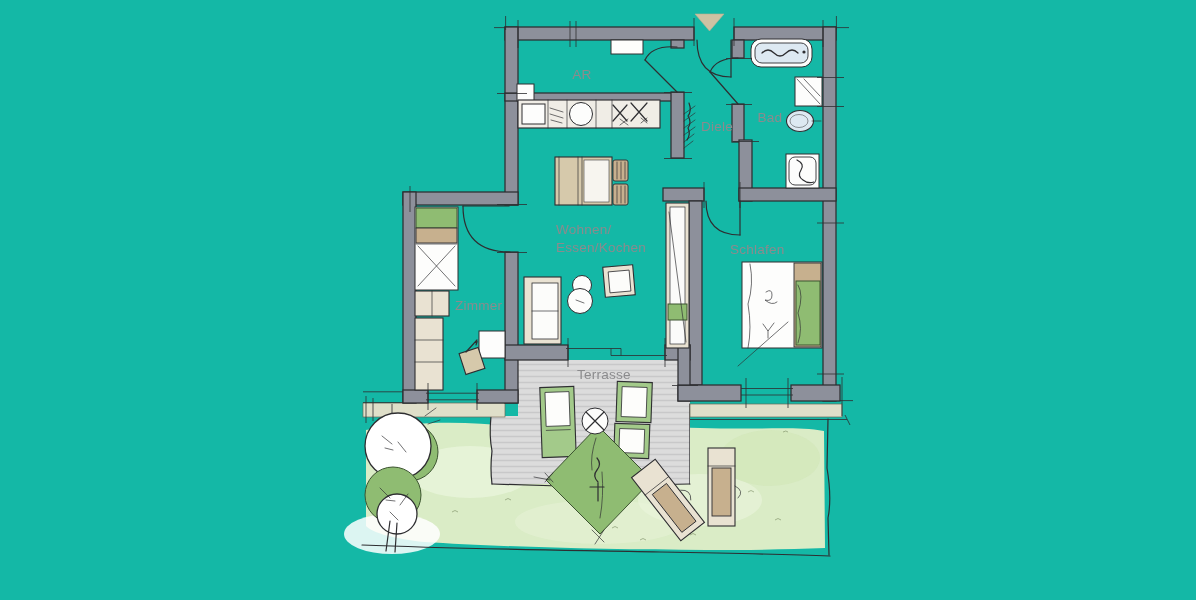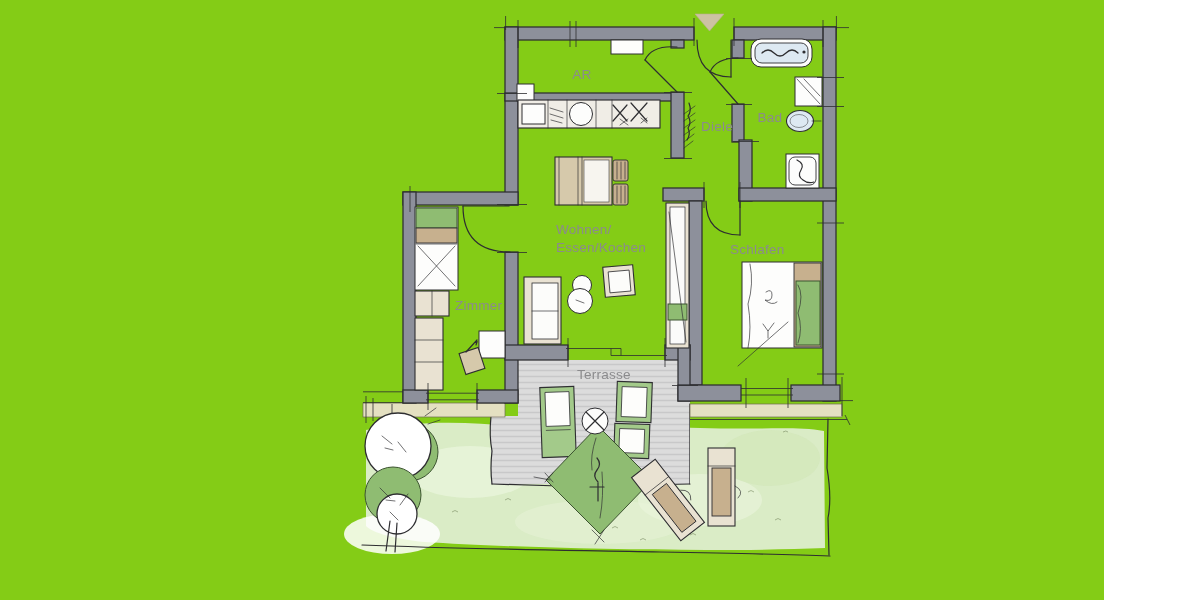--- a/index.html
+++ b/index.html
@@ -1,17 +1,17 @@
 <!DOCTYPE html>
 <html style="--c-wall: #8d909b; --c-line: #2e2e31; --c-text: #8b8b8d; --c-beige: #d6c9ab; --c-beige_dark: #c7b08e; --c-beige_light: #e9e2d2; --c-white: #fdfdfc; --c-green: #8fbc72; --c-green_frame: #a3ca8a; --c-lawn: #daecc6; --c-lawn_light: #eaf5dc; --c-terrace: #dcdcdc; --c-terrace_stripe: #c8c8c9; --c-strip: #eae2cb; --c-fixture: #dde9f2; --c-marker: #cdc2a3;"><head>
 <meta charset="utf-8">
 <title>Grundriss</title>
 <style>
   html,body{margin:0;padding:0;background:#ffffff;}
-  .stage{position:relative;width:1104px;height:600px;background:#84cc16;overflow:hidden;
+  .stage{position:relative;width:1196px;height:600px;background:#14b8a6;overflow:hidden;
          font-family:"Liberation Sans",sans-serif;}
   svg{position:absolute;left:0;top:0;}
   .wall{fill:var(--c-wall,#8d909b);stroke:var(--c-line,#2e2e31);stroke-width:1.25;}
   .sk{stroke:var(--c-line,#2e2e31);fill:none;stroke-width:1.2;stroke-linecap:round;}
   .skt{stroke:var(--c-line,#2e2e31);fill:none;stroke-width:.8;opacity:.85;stroke-linecap:round;}
   .tick{stroke:var(--c-line,#2e2e31);stroke-width:1;opacity:.8;}
   .furnb{fill:var(--c-beige_light,#e9e2d2);stroke:var(--c-line,#2e2e31);stroke-width:1.1;}
   .furnw{fill:var(--c-white,#fdfdfc);stroke:var(--c-line,#2e2e31);stroke-width:1;}
   .wood{fill:var(--c-beige,#d6c9ab);stroke:var(--c-line,#2e2e31);stroke-width:1.1;}
   .woodd{fill:var(--c-beige_dark,#c7b08e);stroke:var(--c-line,#2e2e31);stroke-width:.9;}

